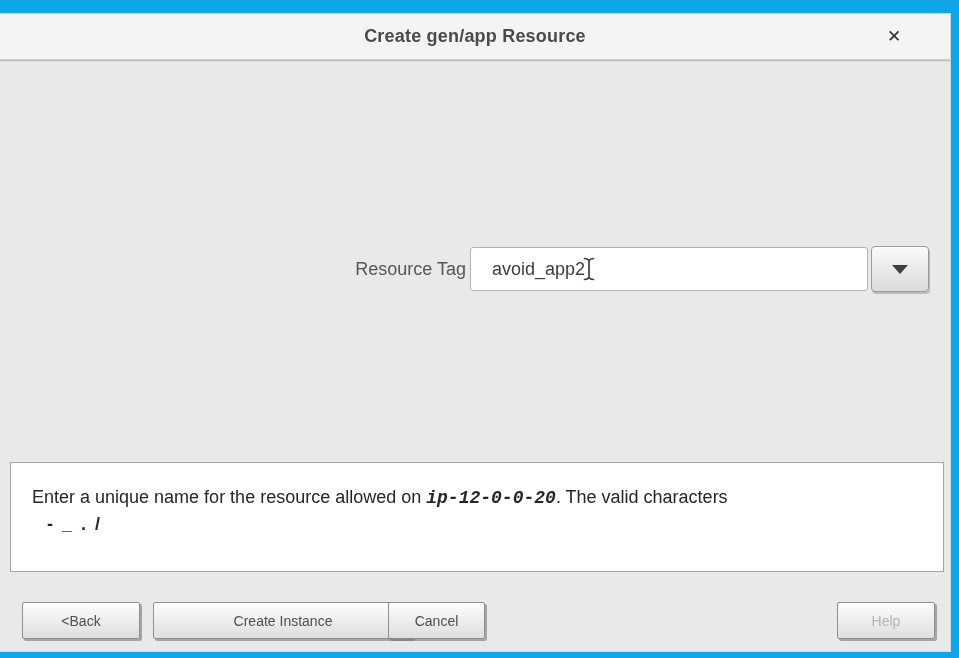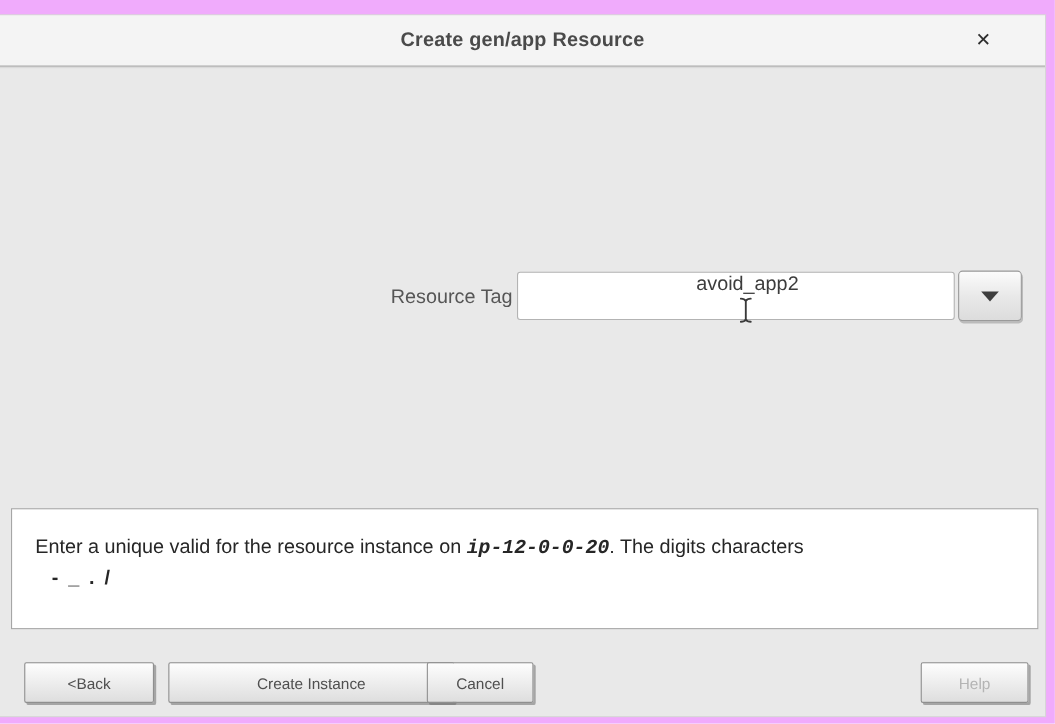--- a/index.html
+++ b/index.html
@@ -1,18 +1,18 @@
 <!DOCTYPE html>
 <html><head>
 <meta charset="utf-8">
 <style>
   * { margin:0; padding:0; box-sizing:border-box; }
   html,body { width:959px; height:658px; background:#ffffff; overflow:hidden;
               font-family:"Liberation Sans","DejaVu Sans",sans-serif; }
-  .page { position:relative; width:959px; height:658px; background:#f0abfc; }
+  .page { position:relative; width:959px; height:658px; background:#0ea5e9; }
 
   .dialog {
     position:absolute; left:0; top:14px; width:950px; height:637px;
     background:#e9e9e9;
     box-shadow:0 0 0 1px #d6d6d6;
   }
 
   
   .titlebar {
     position:absolute; left:0; top:0; width:100%; height:47px;
@@ -36,21 +36,21 @@
     display:flex; align-items:center;
   }
   .field-label {
     width:132px; text-align:right; padding-right:4px;
     font-size:18px; color:#565656; white-space:nowrap;
   }
   .entry {
     width:398px; height:44px; background:#ffffff;
     border:1px solid #b3b3b3; border-radius:3px;
     display:flex; align-items:center; padding-left:21px;
-    font-size:18px; color:#3c3c3c; cursor:text;flex-direction:column;
+    font-size:18px; color:#3c3c3c; cursor:text;
   }
   .entry-text { white-space:pre; }
   .ibeam { display:inline-flex; margin-left:-3px; }
   .dropdown-btn {
     width:58px; height:46px; margin-left:3px;
     background:linear-gradient(#fbfbfb,#e9e9e9 50%,#dcdcdc);
     border:1px solid #9a9a9a; border-radius:4px;
     box-shadow:1px 2px 0 rgba(130,130,130,0.45);
     display:flex; align-items:center; justify-content:center; cursor:pointer;
   }
@@ -107,21 +107,21 @@
                      M2.5 23.5 C4.5 23.5 6.2 22.8 7 21.4 C7.8 22.8 9.5 23.5 11.5 23.5" stroke="#3a3a3a" stroke-width="1.7" fill="none" stroke-linecap="round"></path>
           </svg>
         </span>
       </div>
       <button class="dropdown-btn">
         <span class="arrow-down"></span>
       </button>
     </div>
 
     <div class="info-box">
-      <div class="info-line"><span>Enter a unique valid for the resource instance on </span><span class="hostname">ip-12-0-0-20</span><span>. The digits characters</span></div>
+      <div class="info-line"><span>Enter a unique name for the resource allowed on </span><span class="hostname">ip-12-0-0-20</span><span>. The valid characters</span></div>
       <div class="special-chars">- _ . /</div>
     </div>
 
     <div class="button-row">
       <button class="btn btn-back">&lt;Back</button>
       <button class="btn btn-create">Create Instance</button>
       <button class="btn btn-help" disabled="">Help</button>
       <button class="btn btn-cancel">Cancel</button>
     </div>
 

